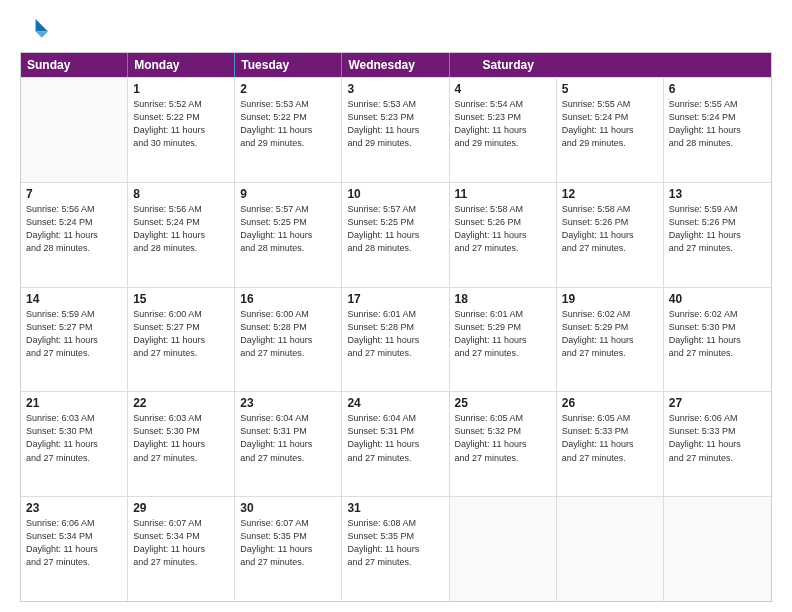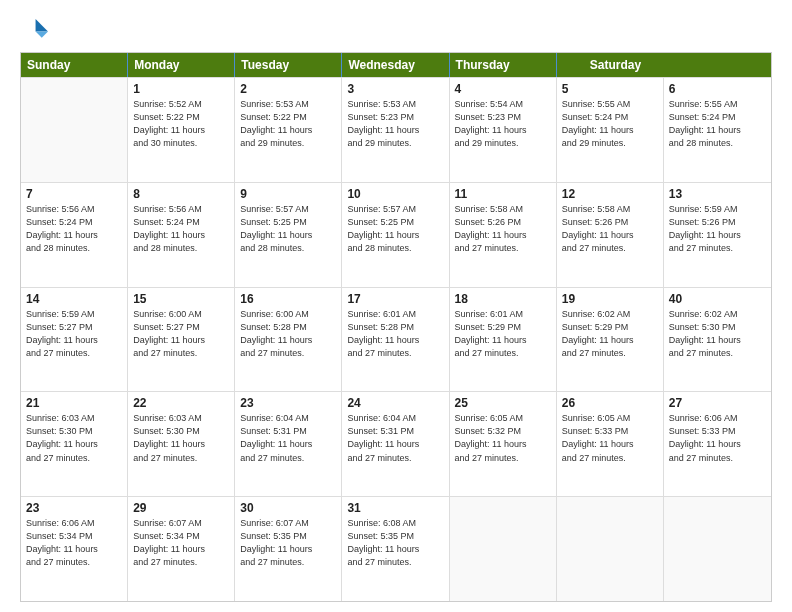--- a/index.html
+++ b/index.html
@@ -56,21 +56,21 @@
     }
     .calendar {
       flex: 1;
       display: flex;
       flex-direction: column;
       border: 1px solid #ccc;
     }
     .cal-header-row {
       display: grid;
       grid-template-columns: repeat(7, 1fr);
-      background: #4d7c0f;
+      background: #701a75;
     }
     .cal-header-cell {
       color: #fff;
       font-size: 12px;
       font-weight: bold;
       padding: 5px 6px;
       border-right: 1px solid #4a8ed0;
       text-align: left;
     }
     .cal-header-cell:last-child { border-right: none; margin-left: 27px; }
@@ -128,21 +128,20 @@
       <div class="subtitle"></div>
     </div>
   </div>
 
   <div class="calendar">
     <div class="cal-header-row" id="cal-header">
         <div class="cal-header-cell">Sunday</div>
         <div class="cal-header-cell">Monday</div>
         <div class="cal-header-cell">Tuesday</div>
         <div class="cal-header-cell">Wednesday</div>
-        <div class="cal-header-cell">Thursday</div>
         <div class="cal-header-cell">Saturday</div>
       </div>
     <div class="cal-body" id="cal-body">
         <div class="cal-week">
           <div class="cal-cell empty"></div>
           <div class="cal-cell">
             <span class="day-num">1</span>
             <div class="day-info" style="white-space: pre-line;">Sunrise: 5:52 AM
 Sunset: 5:22 PM
 Daylight: 11 hours

